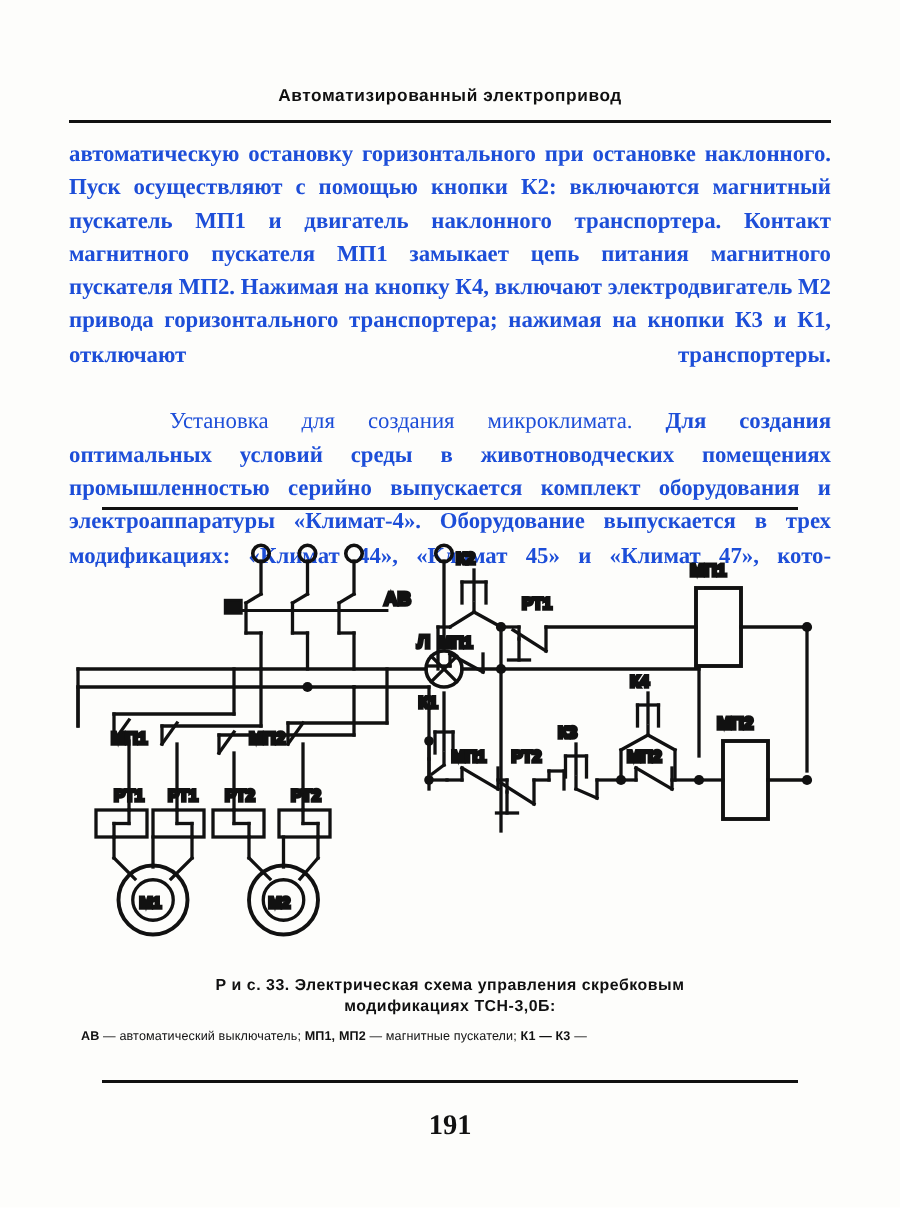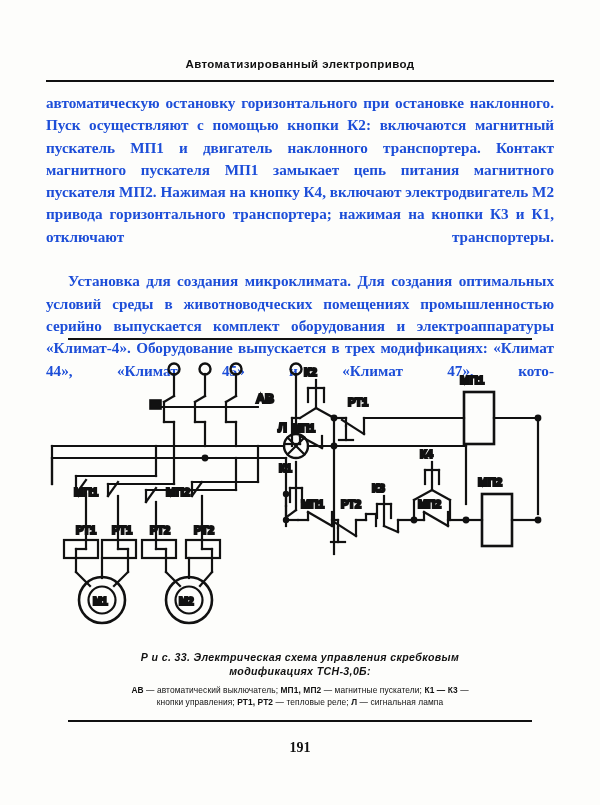--- a/index.html
+++ b/index.html
@@ -57,21 +57,22 @@
     font-weight: 600;
     color: #1d4ed8;
   }
   .body-text p {
     margin: 0;
   }
   .body-text p.indent {
     text-indent: 22px;
   }
   .body-text .lead {
-    font-weight: 700;
+    font-weight: 400;
+    margin-left: 45px;
   }
   
   .body-text p::after {
     content: "";
     display: inline-block;
     width: 100%;
   }
 
   
   .figure-wrap {
@@ -104,44 +105,43 @@
     top: 312px;
     left: 18px;
     width: 472px;
     text-align: center;
     font-family: "Liberation Sans", "DejaVu Sans", sans-serif;
     font-weight: bold;
     font-size: 10.6px;
     line-height: 14px;
     letter-spacing: 0.35px;
     color: #111;
-    font-style: italic;
   }
   .legend {
     position: absolute;
     top: 346px;
     left: 8px;
     width: 492px;
-    text-align: center;
+    text-align: left;
     font-family: "Liberation Sans", "DejaVu Sans", sans-serif;
     font-size: 8.4px;
     line-height: 12px;
     letter-spacing: 0.1px;
     color: #111;
   }
   .legend b { font-weight: bold; }
 
   
   .folio {
     position: absolute;
     top: 740px;
     left: 0;
     width: 600px;
     text-align: center;
-    font-size: 14px;
+    font-size: 19px;
     font-weight: 600;
     color: #111;
   }
 
   svg text {
     font-family: "Liberation Sans", "DejaVu Sans", sans-serif;
     font-weight: bold;
     fill: #111;
   }
 </style>
@@ -444,21 +444,20 @@
       </g>
     </svg>
 
     <div class="caption">
       <div>Р и с. 33. Электрическая схема управления скребковым</div>
       <div>модификациях ТСН-3,0Б:</div>
     </div>
 
     <div class="legend">
       <div><b>АВ</b><span> — автоматический выключатель;  </span><b>МП1, МП2</b><span> — магнитные пускатели;  </span><b>К1 — К3</b><span> —</span></div>
-      <div><span>кнопки управления; </span><b>РТ1, РТ2</b><span> — тепловые реле; </span><b>Л</b><span> — сигнальная лампа</span></div>
     </div>
 
     <div class="fig-rule bottom"></div>
   </div>
 
   <div class="folio">191</div>
 
 </div>
 
 </body></html>

